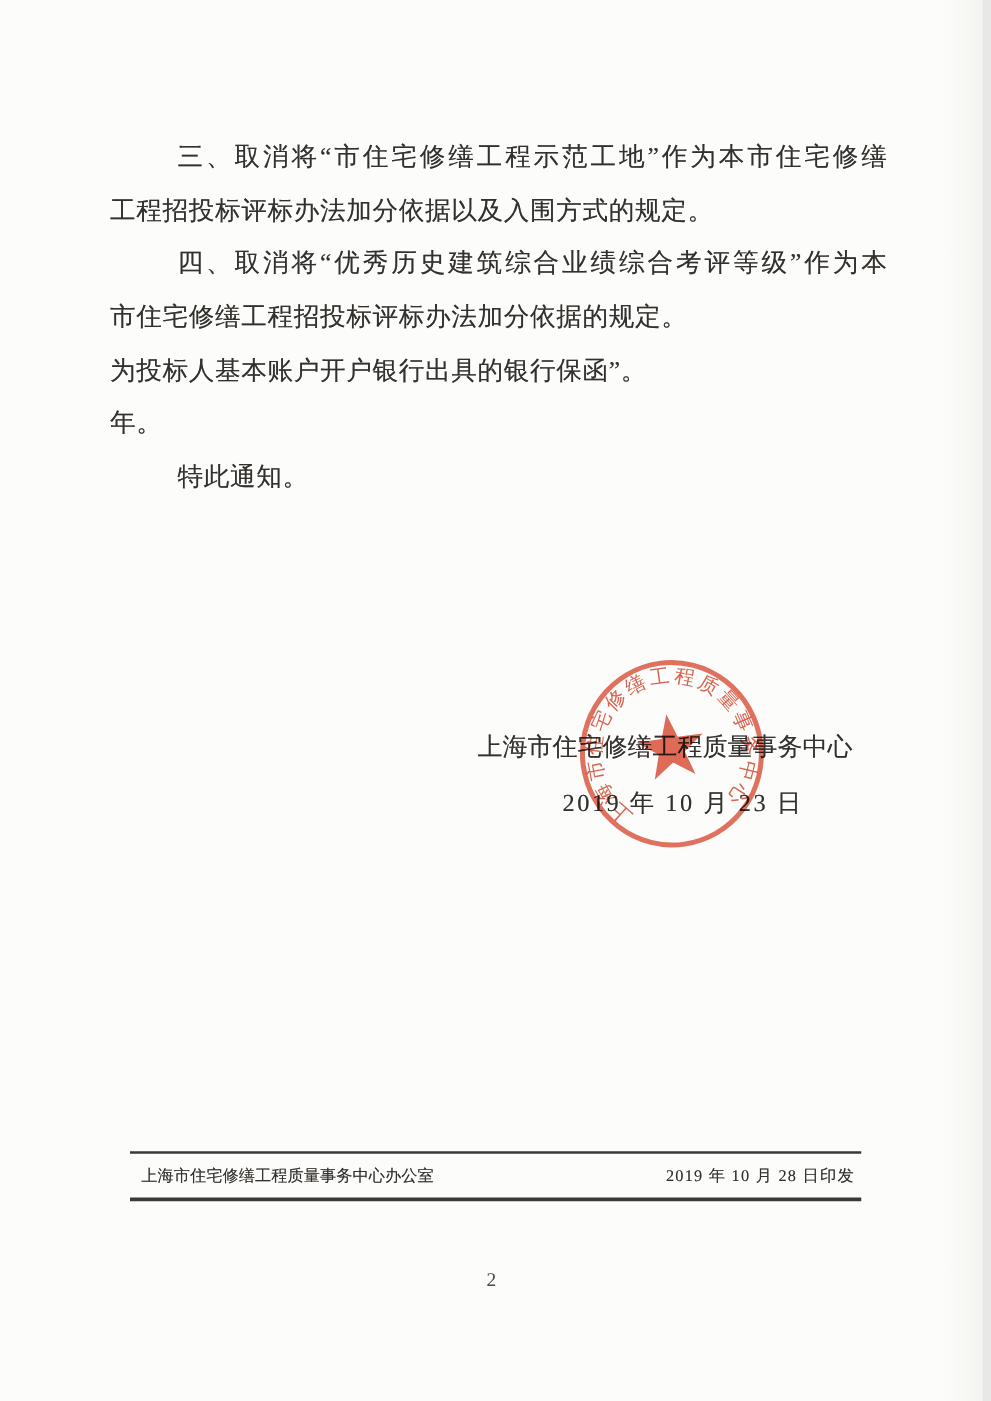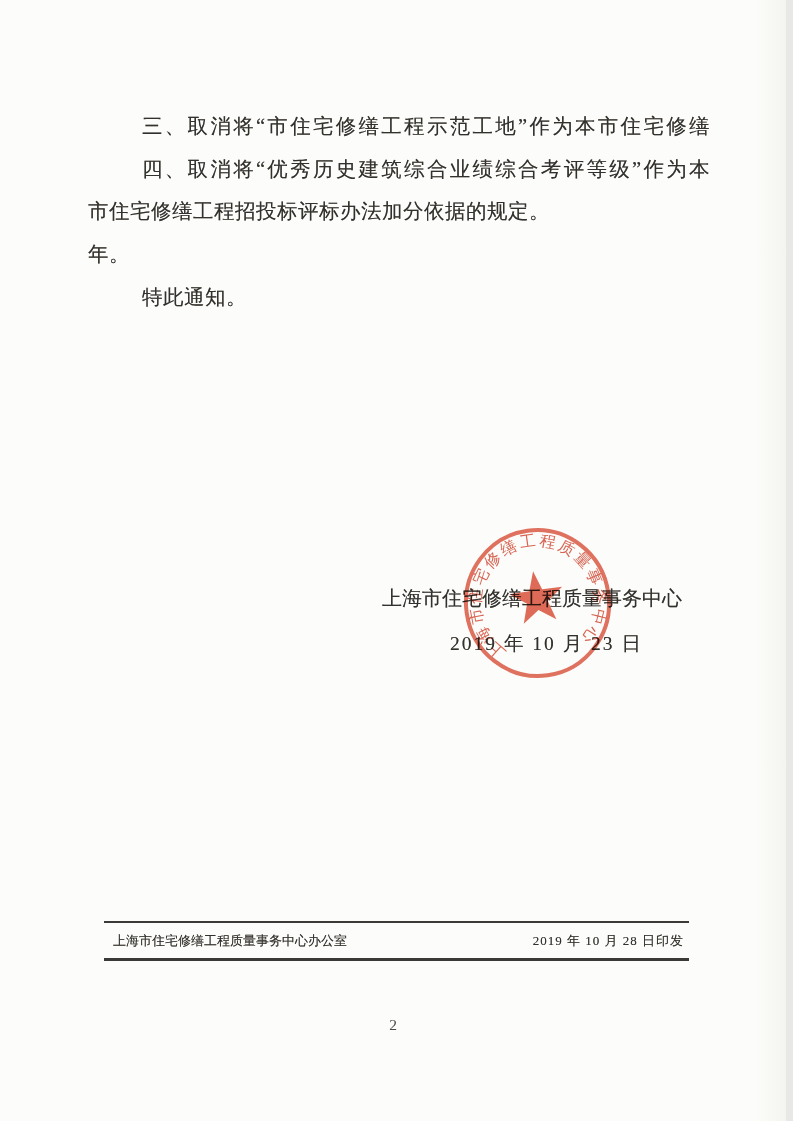--- a/index.html
+++ b/index.html
@@ -78,22 +78,24 @@
     font-size:15.5px;color:#4a4944;
   }
 </style>
 </head>
 <body>
 
 <div class="page">
 
   <main class="doc-body">
     <p class="ln just indent">三、取消将“市住宅修缮工程示范工地”作为本市住宅修缮</p>
+    <p class="ln">工程招投标评标办法加分依据以及入围方式的规定。</p>
     <p class="ln just indent">四、取消将“优秀历史建筑综合业绩综合考评等级”作为本</p>
     <p class="ln">市住宅修缮工程招投标评标办法加分依据的规定。</p>
+    <p class="ln">为投标人基本账户开户银行出具的银行保函”。</p>
     <p class="ln">年。</p>
     <p class="ln indent">特此通知。</p>
   </main>
 
   <div class="sig-org">上海市住宅修缮工程质量事务中心</div>
   <div class="sig-date">2019 年 10 月 23 日</div>
 
   <svg class="seal" viewBox="0 0 151 152" xmlns="http://www.w3.org/2000/svg">
     <g transform="rotate(-8 75.5 76)">
       <ellipse cx="75.5" cy="76" rx="71.5" ry="73" fill="none" stroke="#d8432c" stroke-width="4" opacity="0.82"></ellipse>

